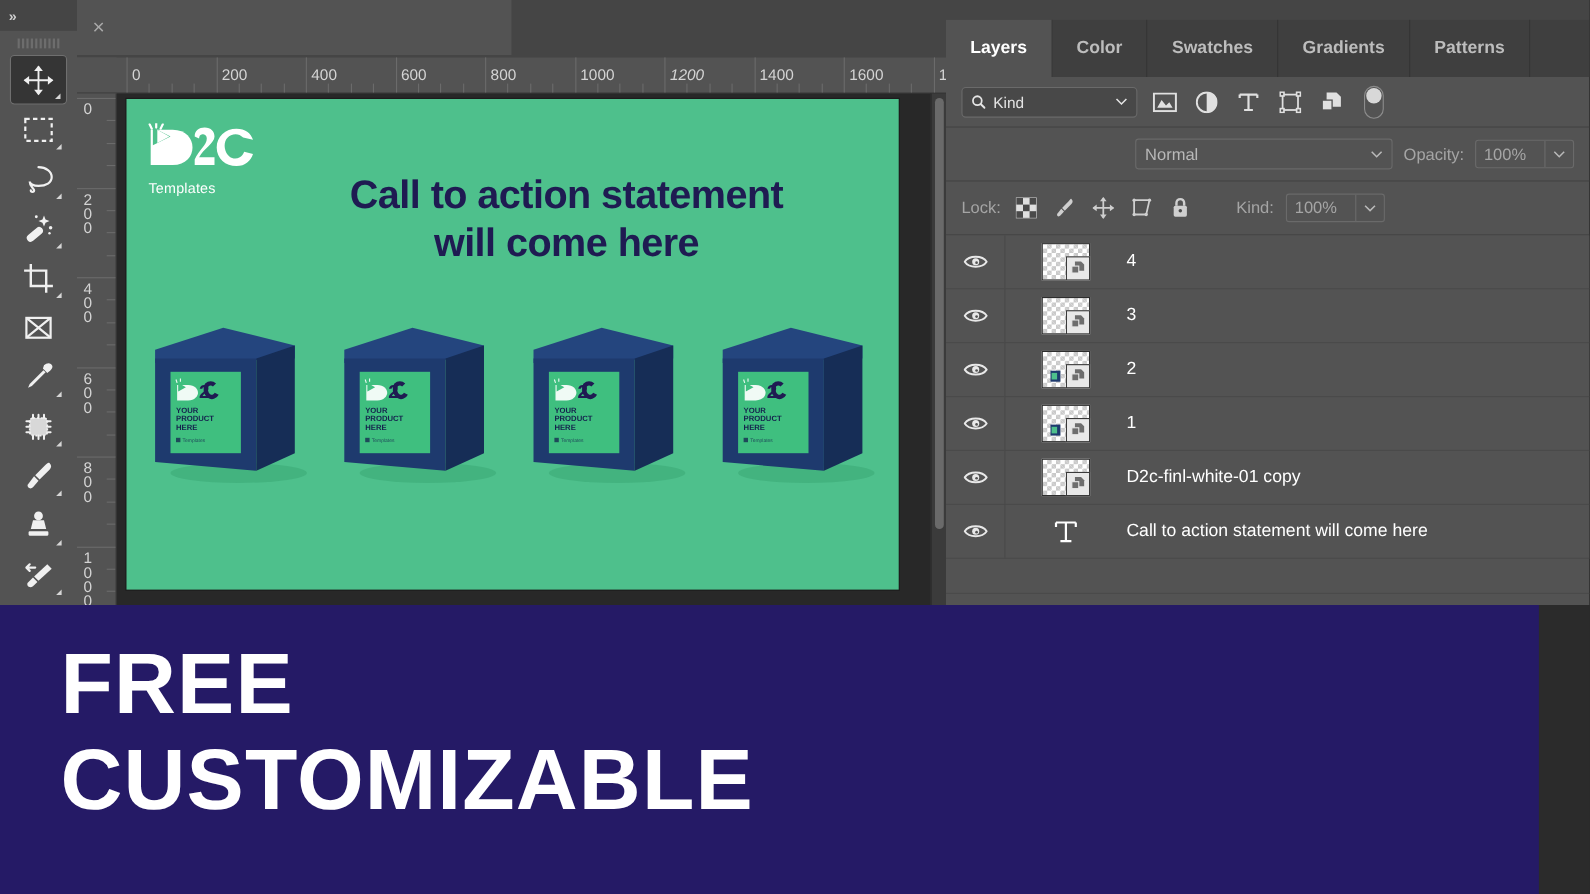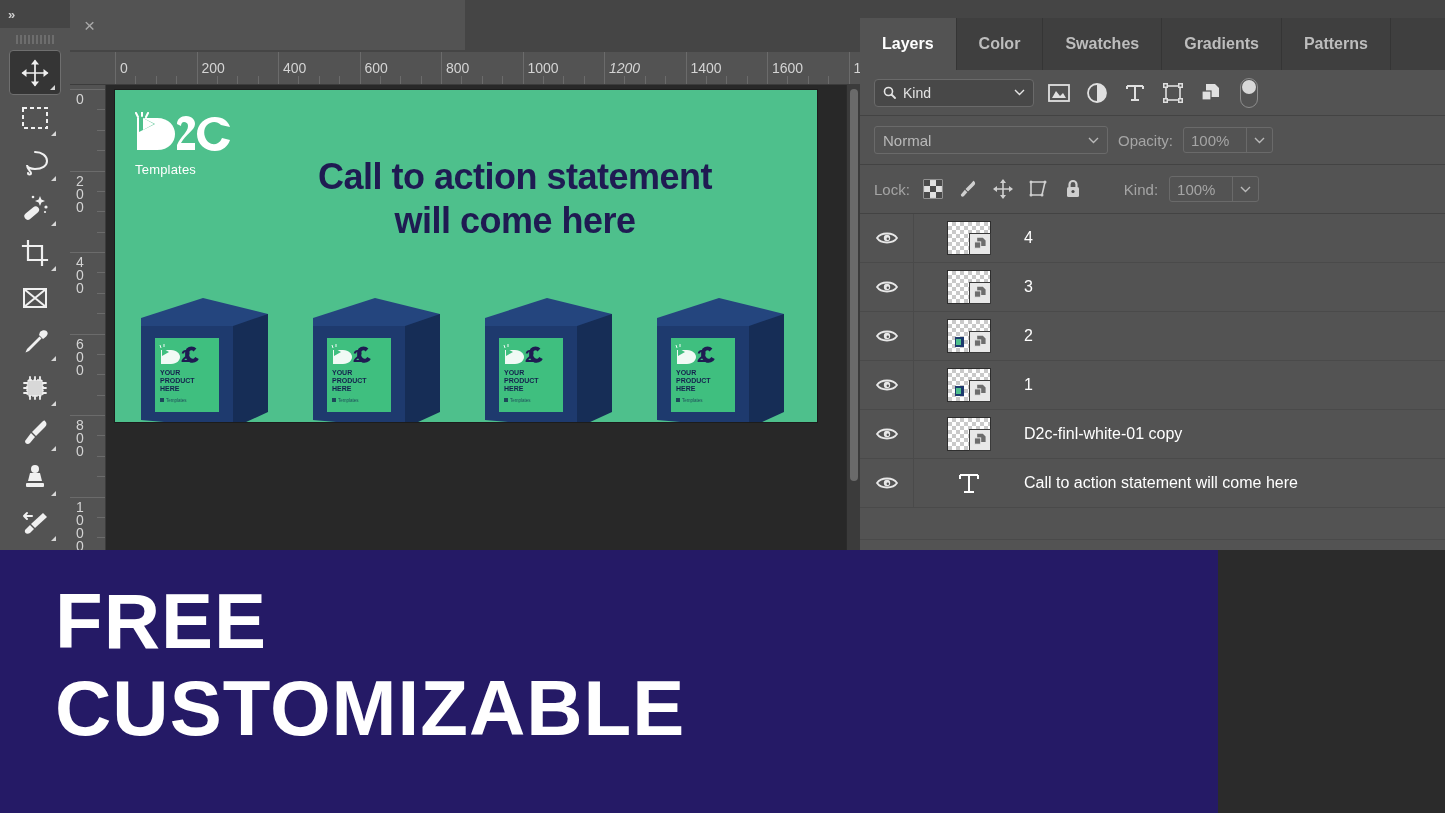--- a/index.html
+++ b/index.html
@@ -91,21 +91,21 @@
     position: absolute; left: 70px; top: 52px; width: 36px; height: 33px;
     background: #4c4c4c; border-right: 1px solid #3c3c3c; border-bottom: 1px solid #3c3c3c;
   }
 
   
   .canvas-area {
     position: absolute; left: 106px; top: 85px; width: 754px; height: 465px;
     background: #282828;
   }
   .artboard {
-    position: absolute; left: 9px; top: 5px; width: 702px; height: 332px;
+    position: absolute; left: 9px; top: 5px; width: 702px; height: 446px;
     background: #4ec08c; overflow: hidden;
     box-shadow: 0 0 0 1px #1c1c1c;
   }
   .scrollbar-v {
     position: absolute; right: 0; top: 0; width: 14px; height: 465px;
     background: #3b3b3b; border-left: 1px solid #2b2b2b;
   }
   .scrollbar-thumb {
     position: absolute; left: 3px; top: 4px; width: 8px; height: 392px;
     background: #6a6a6a; border-radius: 4px;
@@ -162,21 +162,21 @@
     width: 18px; height: 30px; border-radius: 9px; border: 1px solid #8d8d8d;
     position: relative; margin-left: 4px;
   }
   .toggle-pill .knob {
     position: absolute; left: 1px; top: 1px; width: 14px; height: 14px;
     border-radius: 50%; background: #d8d8d8;
   }
 
   .blend-row {
     height: 49px; display: flex; align-items: center; gap: 10px;
-    padding: 0 14px; border-bottom: 1px solid #434343;
+    padding: 0 14px; border-bottom: 1px solid #434343; justify-content: flex-end;
   }
   .blend-select {
     width: 234px; height: 28px; background: #535353;
     border: 1px solid #6a6a6a; border-radius: 3px;
     display: flex; align-items: center; padding: 0 8px;
     color: #b9b9b9; font-size: 15px;
   }
   .blend-select .caret { margin-left: auto; }
   .inline-label { color: #a5a5a5; font-size: 15px; }
   .num-field {
@@ -231,21 +231,21 @@
     background: #4ec08c;
   }
   .type-thumb {
     width: 110px; display: flex; align-items: center; justify-content: center;
   }
   .layer-name { color: #ffffff; font-size: 16px; }
   .layer-list-empty { height: 32px; border-bottom: 1px solid #4a4a4a; }
 
   
   .banner {
-    position: absolute; left: 0; top: 550px; width: 1218px; height: 263px;
+    position: absolute; left: 0; top: 550px; width: 1399px; height: 263px;
     background: #251a66;
   }
   .banner-text {
     position: absolute; left: 55px; top: 28px;
     color: #ffffff; font-size: 78px; font-weight: bold;
     line-height: 1.12; letter-spacing: 1px;
   }
 </style>
 </head>
 <body>

